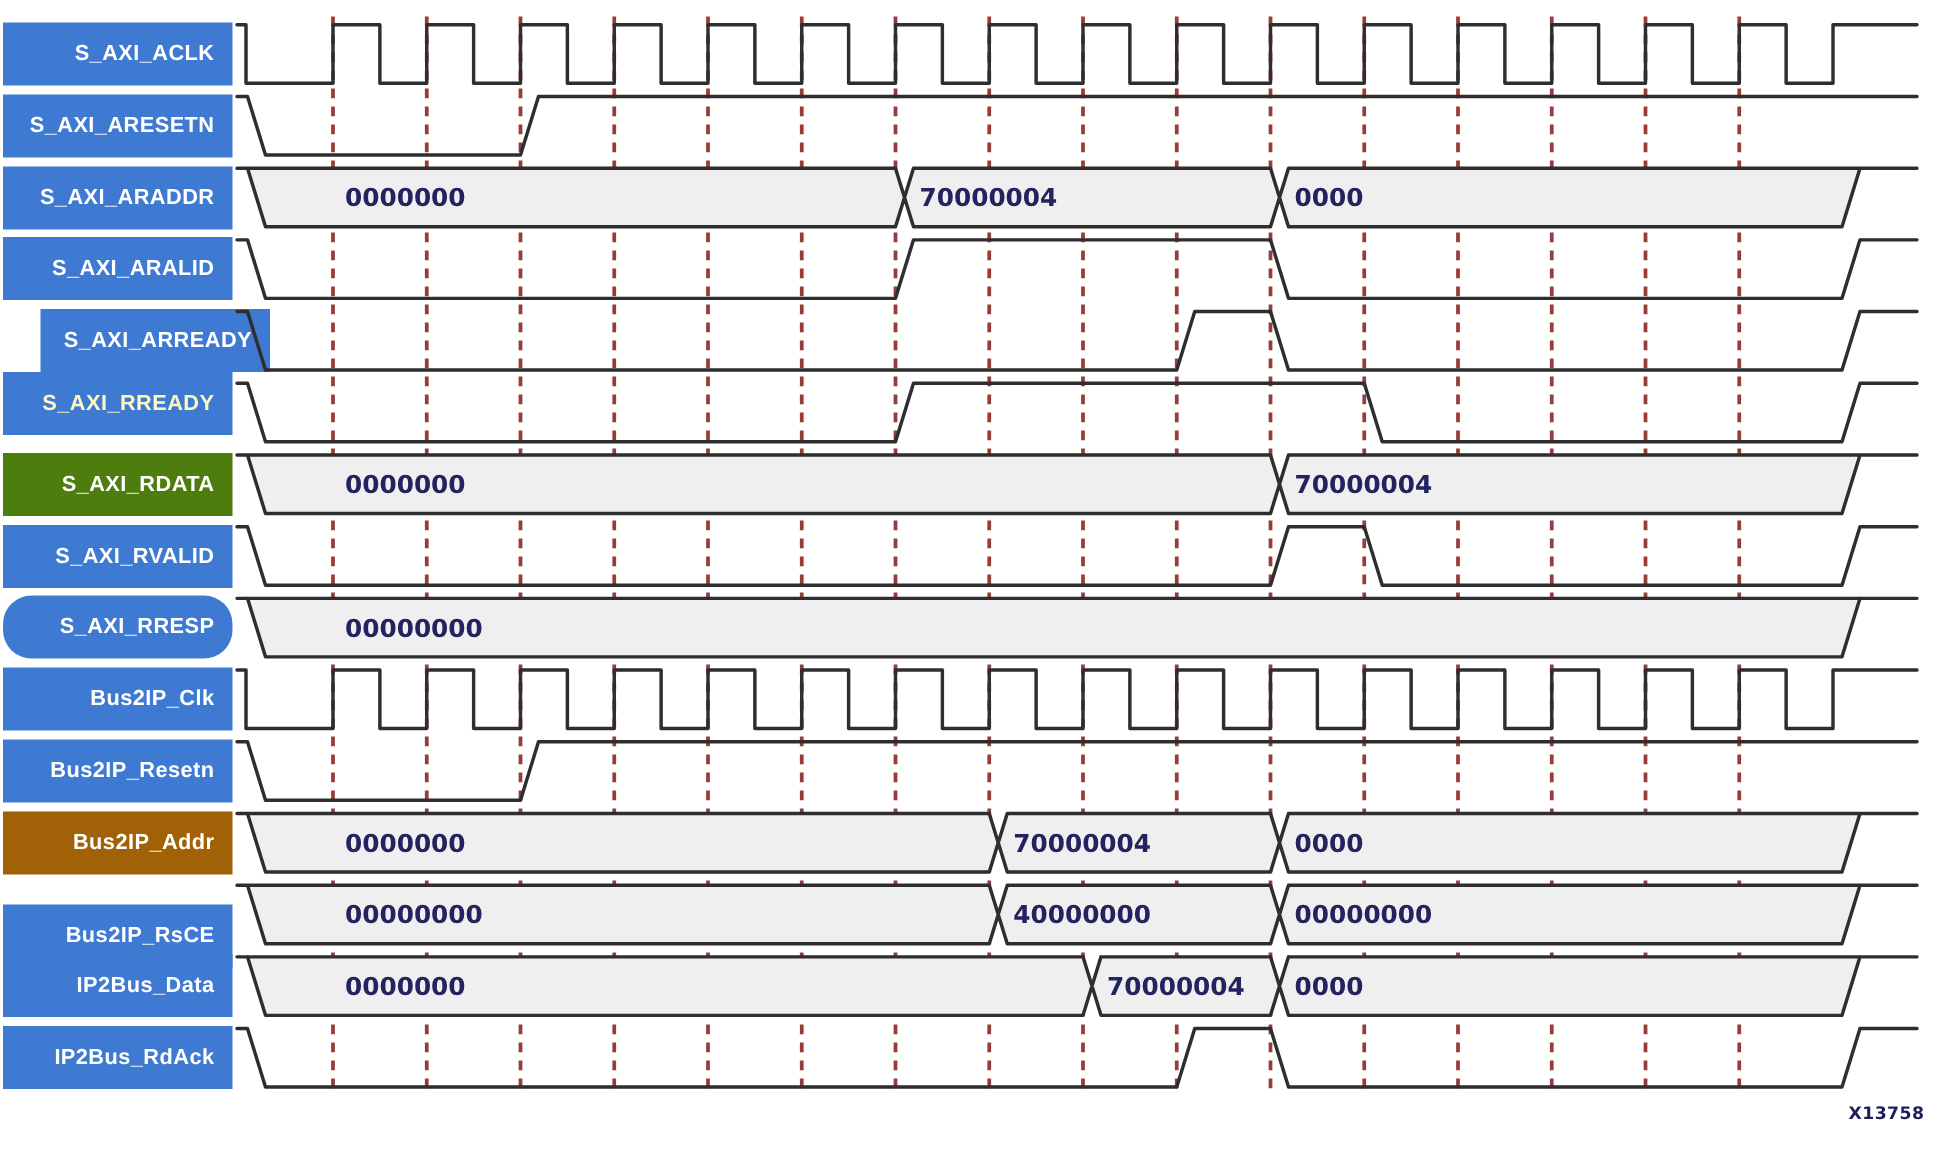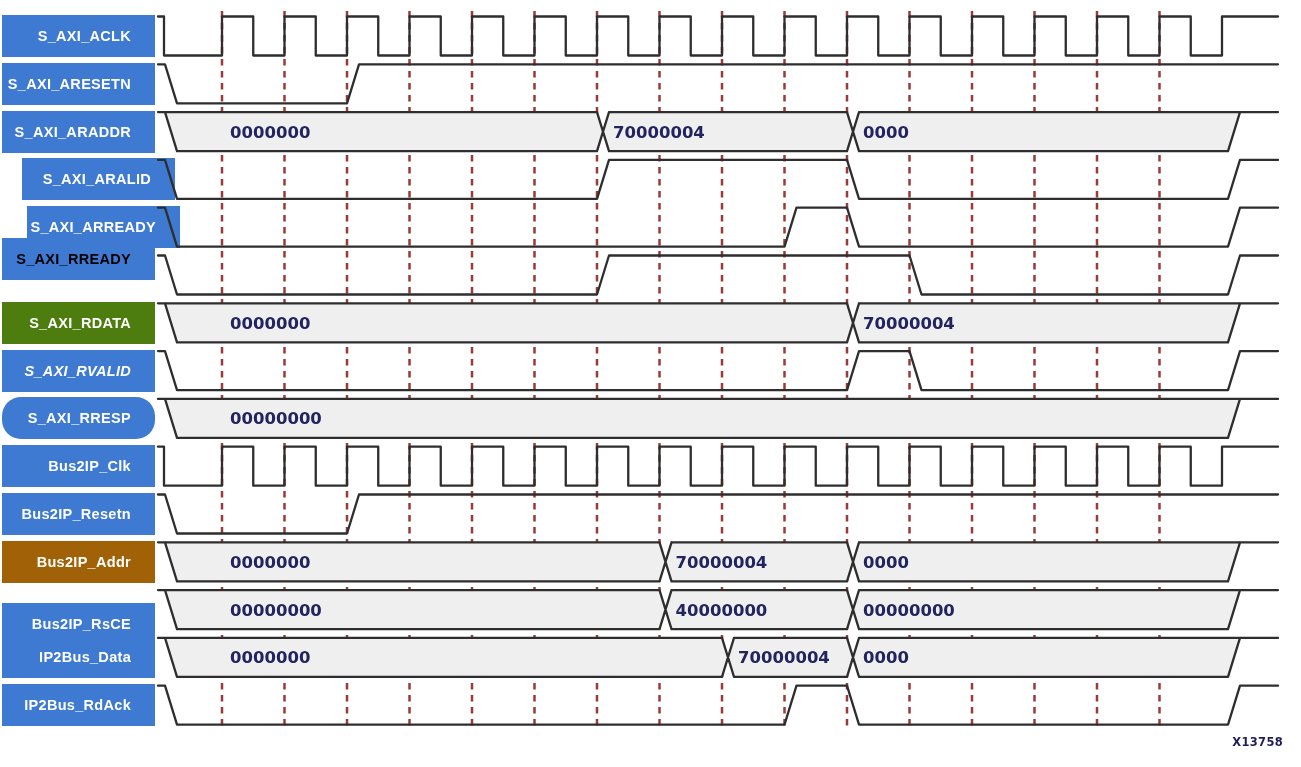--- a/index.html
+++ b/index.html
@@ -1,40 +1,40 @@
 <!DOCTYPE html>
 <html><head>
 <meta charset="utf-8">
 <style>
   html,body{margin:0;padding:0;background:#ffffff;}
   #stage{position:relative;width:1301px;height:767px;background:#ffffff;overflow:hidden;
          font-family:"Liberation Sans",sans-serif;}
   .sig-label{position:absolute;left:2px;width:153px;height:42px;box-sizing:border-box;
-             display:flex;align-items:center;justify-content:flex-end;padding-right:24px;
+             display:flex;align-items:center;justify-content:flex-end;padding-right:12px;
              font-weight:bold;font-size:14.5px;letter-spacing:.3px;
              font-family:"Liberation Sans",sans-serif;}
   #wavesvg{position:absolute;left:0;top:0;}
   #figure-number{position:absolute;left:1149px;top:735px;width:134px;text-align:right;
                  font-weight:bold;font-size:11.5px;letter-spacing:.3px;
                  font-family:"DejaVu Sans",sans-serif;}
   .busval{font-family:"DejaVu Sans",sans-serif;font-weight:bold;font-size:16.5px;}
 </style>
 </head>
 <body>
 
 <div id="stage">
   <div id="labels">
       <div class="sig-label" style="top: 15px; background: rgb(62, 122, 210); color: rgb(255, 255, 255);">S_AXI_ACLK</div>
       <div class="sig-label" style="top: 62.8px; background: rgb(62, 122, 210); color: rgb(255, 255, 255);">S_AXI_ARESETN</div>
       <div class="sig-label" style="top: 110.6px; background: rgb(62, 122, 210); color: rgb(255, 255, 255); text-align: center;">S_AXI_ARADDR</div>
-      <div class="sig-label" style="top: 158.4px; background: rgb(62, 122, 210); color: rgb(255, 255, 255); margin-left: 20px;">S_AXI_ARALID</div>
+      <div class="sig-label" style="top: 158.4px; background: rgb(62, 122, 210); color: rgb(255, 255, 255);">S_AXI_ARALID</div>
       <div class="sig-label" style="top: 206.2px; background: rgb(62, 122, 210); color: rgb(255, 255, 255); margin-left: 25px;">S_AXI_ARREADY</div>
-      <div class="sig-label" style="top: 238px; background: rgb(62, 122, 210); color: #000000;">S_AXI_RREADY</div>
+      <div class="sig-label" style="top: 248px; background: rgb(62, 122, 210); color: #fef9c3;">S_AXI_RREADY</div>
       <div class="sig-label" style="top: 301.8px; background: #4d7c0f; color: rgb(255, 255, 255);">S_AXI_RDATA</div>
-      <div class="sig-label" style="top: 349.6px; background: rgb(62, 122, 210); color: rgb(255, 255, 255); font-style: italic;">S_AXI_RVALID</div>
+      <div class="sig-label" style="top: 349.6px; background: rgb(62, 122, 210); color: rgb(255, 255, 255);">S_AXI_RVALID</div>
       <div class="sig-label" style="top: 397.4px; background: rgb(62, 122, 210); color: rgb(255, 255, 255); border-radius: 19px;">S_AXI_RRESP</div>
       <div class="sig-label" style="top: 445.2px; background: rgb(62, 122, 210); color: rgb(255, 255, 255);">Bus2IP_Clk</div>
       <div class="sig-label" style="top: 493px; background: rgb(62, 122, 210); color: rgb(255, 255, 255);">Bus2IP_Resetn</div>
       <div class="sig-label" style="top: 540.8px; background: #a16207; color: rgb(255, 255, 255);">Bus2IP_Addr</div>
       <div class="sig-label" style="top: 588.6px; background: rgb(62, 122, 210); color: rgb(255, 255, 255); margin-top: 14px;">Bus2IP_RsCE</div>
       <div class="sig-label" style="top: 636.4px; background: rgb(62, 122, 210); color: rgb(255, 255, 255); text-align: right;">IP2Bus_Data</div>
       <div class="sig-label" style="top: 684.2px; background: rgb(62, 122, 210); color: rgb(255, 255, 255);">IP2Bus_RdAck</div>
     </div>
   <svg id="wavesvg" width="1301" height="767">
       <g stroke="#993b39" stroke-width="2.5" stroke-dasharray="6.5 5.5">

